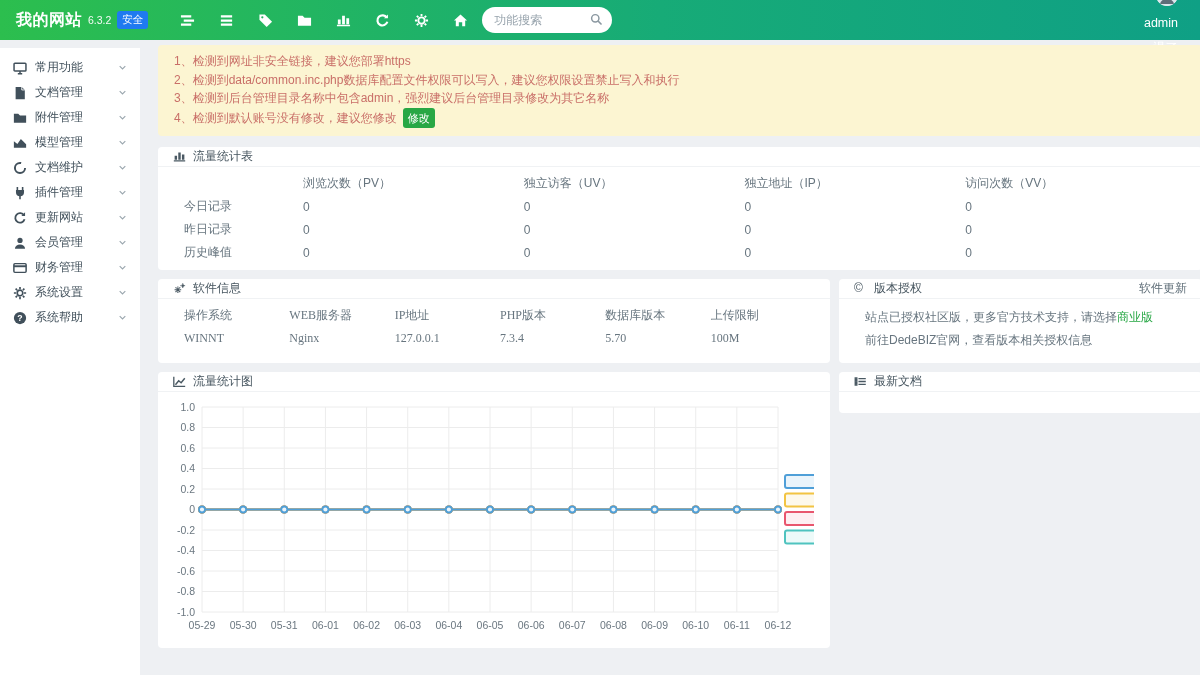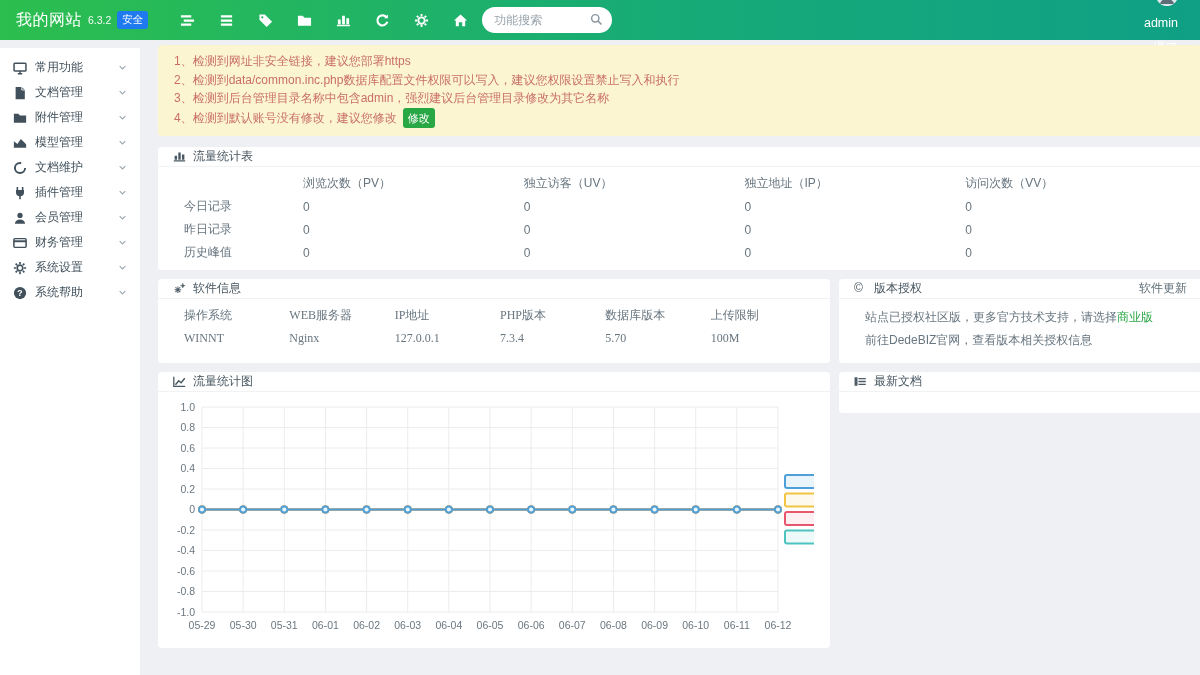--- a/index.html
+++ b/index.html
@@ -4,21 +4,21 @@
 <style>
   * { margin:0; padding:0; box-sizing:border-box; }
   html,body { width:1200px; height:675px; overflow:hidden; background:#eef0f3;
     font-family:"Liberation Sans","DejaVu Sans",sans-serif; }
   svg { display:block; }
 
   
   .navbar { height:40px; background:linear-gradient(90deg,#2cbe4e 0%,#17ab77 55%,#0fa085 100%);
     display:flex; align-items:center; padding:0 22px 0 16px; color:#fff; }
   .brand { display:flex; align-items:center; gap:6px; }
-  .brand-name { font-size:16px; font-weight:normal; letter-spacing:.5px; }
+  .brand-name { font-size:16px; font-weight:bold; letter-spacing:.5px; }
   .brand-ver { font-size:10.5px; opacity:.95; }
   .badge-safe { background:#1f7af0; color:#fff; font-size:10.5px; padding:2px 5px; border-radius:3px; }
   .nav-icons { display:flex; align-items:center; gap:24px; margin-left:32px; }
   .nav-icons .nico { width:15px; height:15px; color:#fff; cursor:pointer; }
   .nav-search { position:relative; margin-left:14px; }
   .nav-search input { width:130px; height:26px; border:none; border-radius:13px; padding:0 28px 0 12px;
     font-size:12px; color:#333; outline:none; }
   .nav-search input::placeholder { color:#98a4ad; }
   .nav-search .sicon { position:absolute; right:9px; top:6px; width:13px; height:13px; color:#8a97a0; }
   .nav-right { margin-left:auto; display:flex; align-items:flex-end; gap:10px; font-size:12.5px;flex-direction:column; }
@@ -210,20 +210,34 @@
   </div>
   <div class="side-item">
     <span class="sico">
         <svg viewBox="0 0 16 16">
           <path d="M5 1v3.5M11 1v3.5" stroke="currentColor" stroke-width="1.8"></path>
           <path d="M3.4 4.5h9.2v2.6a4.6 4.6 0 0 1-9.2 0z" fill="currentColor"></path>
           <path d="M8 11.5V15" stroke="currentColor" stroke-width="1.8"></path>
         </svg>
       </span>
     <span>插件管理</span>
+    <span class="chev">
+        <svg viewBox="0 0 16 16">
+          <path d="M3 5.5 8 10.5 13 5.5" stroke="currentColor" stroke-width="2" fill="none"></path>
+        </svg>
+      </span>
+  </div>
+  <div class="side-item">
+    <span class="sico">
+        <svg viewBox="0 0 16 16">
+          <path d="M13.2 9.4A5.4 5.4 0 1 1 12.6 5" stroke="currentColor" stroke-width="2.1" fill="none"></path>
+          <path d="M13.8 1.5v4.2H9.6z" fill="currentColor"></path>
+        </svg>
+      </span>
+    <span>更新网站</span>
     <span class="chev">
         <svg viewBox="0 0 16 16">
           <path d="M3 5.5 8 10.5 13 5.5" stroke="currentColor" stroke-width="2" fill="none"></path>
         </svg>
       </span>
   </div>
   <div class="side-item">
     <span class="sico">
         <svg viewBox="0 0 16 16">
           <circle cx="8" cy="5" r="3" fill="currentColor"></circle>

